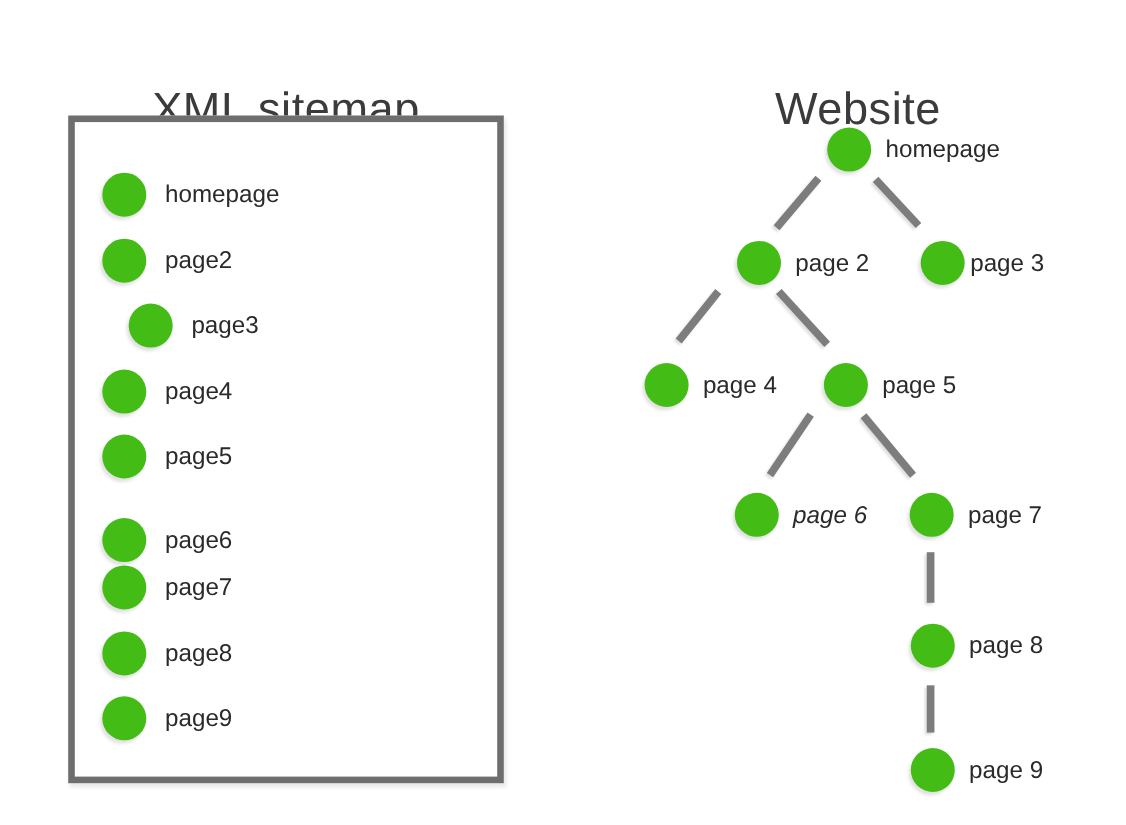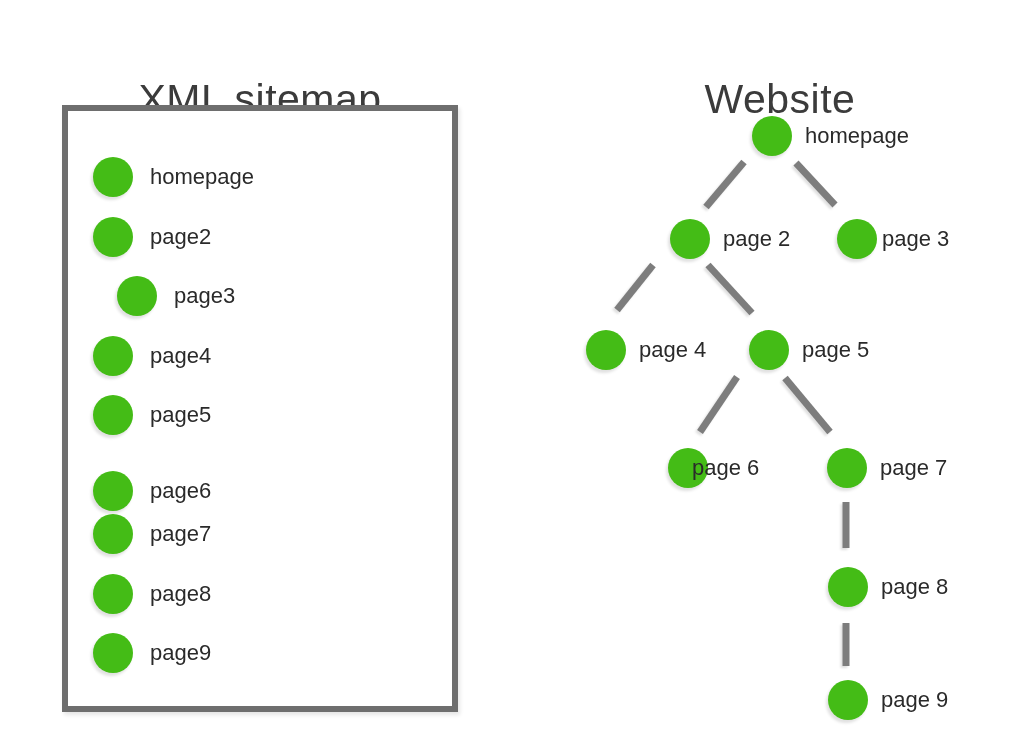--- a/index.html
+++ b/index.html
@@ -147,21 +147,21 @@
       <div class="tree-label" style="left: 805px; top: 136px;">homepage</div>
       <div class="tree-node" style="left: 670px; top: 219px;"></div>
       <div class="tree-label" style="left: 723px; top: 239px;">page 2</div>
       <div class="tree-node" style="left: 837px; top: 219px;"></div>
       <div class="tree-label" style="left: 882px; top: 239px;">page 3</div>
       <div class="tree-node" style="left: 586px; top: 330px;"></div>
       <div class="tree-label" style="left: 639px; top: 350px;">page 4</div>
       <div class="tree-node" style="left: 749px; top: 330px;"></div>
       <div class="tree-label" style="left: 802px; top: 350px;">page 5</div>
       <div class="tree-node" style="left: 668px; top: 448px;"></div>
-      <div class="tree-label" style="left: 692px; top: 468px;">page 6</div>
+      <div class="tree-label" style="left: 721px; top: 468px; font-style: italic;">page 6</div>
       <div class="tree-node" style="left: 827px; top: 448px;"></div>
       <div class="tree-label" style="left: 880px; top: 468px;">page 7</div>
       <div class="tree-node" style="left: 828px; top: 567px;"></div>
       <div class="tree-label" style="left: 881px; top: 587px;">page 8</div>
       <div class="tree-node" style="left: 828px; top: 680px;"></div>
       <div class="tree-label" style="left: 881px; top: 700px;">page 9</div>
     </div>
 
 </div>
 

